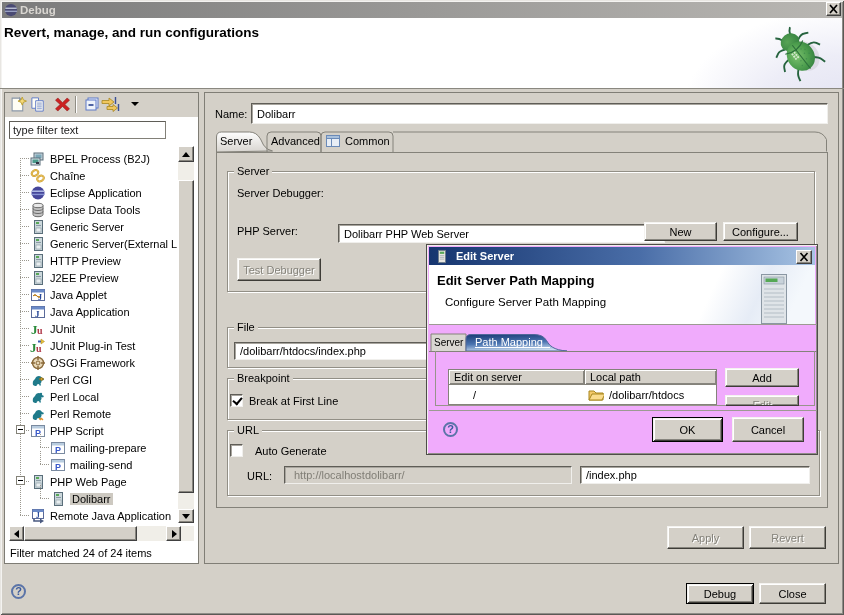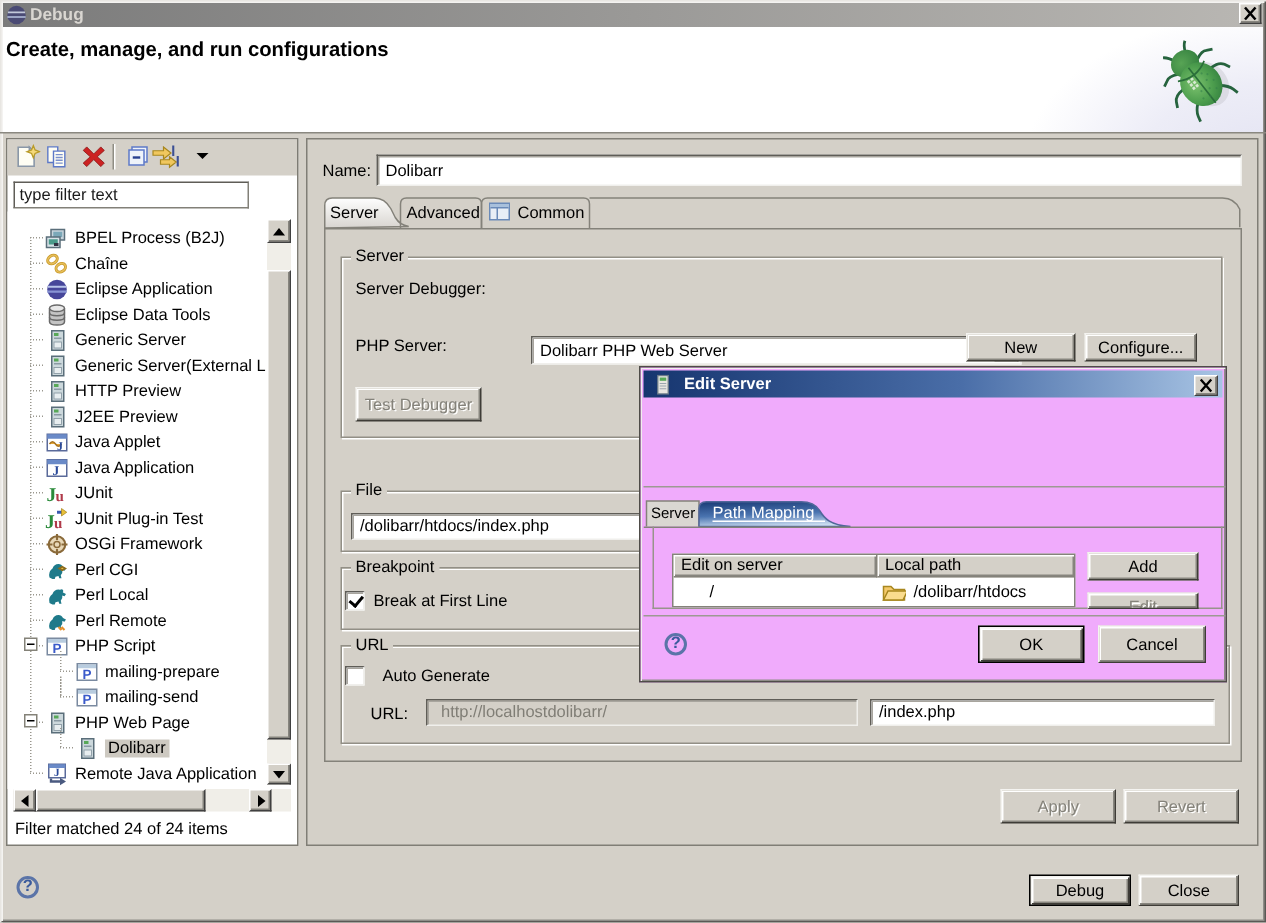--- a/index.html
+++ b/index.html
@@ -115,21 +115,21 @@
   <span class="ttext">Debug</span>
 </div>
 <div id="closebtn">
   <svg width="13" height="12" viewBox="0 0 13 12">
       <path d="M3 2 L10 10 M10 2 L3 10" stroke="#000" stroke-width="1.7"></path>
     </svg>
 </div>
 
 <div id="header">
   <div id="headergrad"></div>
-  <div class="htext">Create, manage, and run configurations</div>
+  <div class="htext">Revert, manage, and run configurations</div>
   <svg width="58" height="61" viewBox="0 0 62 66" style="position:absolute;left:767px;top:4px;">
     <defs>
       <radialGradient id="bugbody" cx="0.38" cy="0.42" r="0.75">
         <stop offset="0" stop-color="#7cc26e"></stop>
           <stop offset="0.55" stop-color="#4d9e4e"></stop>
           <stop offset="1" stop-color="#2e7a3c"></stop>
       </radialGradient>
       <radialGradient id="bughead" cx="0.4" cy="0.4" r="0.8">
         <stop offset="0" stop-color="#58a455"></stop>
           <stop offset="1" stop-color="#2e7a3c"></stop>
@@ -463,21 +463,21 @@
     <path d="M111 7 h12" stroke="#a8c0dc" stroke-width="2"></path>
     <text x="129" y="15" font-size="11" font-family="Liberation Sans">Common</text>
   </svg>
 
   <div id="tabcontent">
 
     <div class="grp" style="left:10px;top:18px;width:588px;height:121px;">
       <div class="gl">Server</div>
       <div class="label" style="left:9px;top:15px;">Server Debugger:</div>
       <div class="label" style="left:9px;top:53px;">PHP Server:</div>
-      <div class="combo" style="left:126px;top:52px;width:327px;height:19px;">
+      <div class="combo" style="left:110px;top:52px;width:327px;height:19px;">
           <span class="ctext">Dolibarr PHP Web Server</span>
           <span class="cbtn"></span>
         </div>
       <div class="btn" style="left:416px;top:50px;width:73px;height:19px;">New</div>
       <div class="btn" style="left:495px;top:50px;width:75px;height:19px;">Configure...</div>
       <div class="btn dis" style="left:9px;top:86px;width:84px;height:23px;">Test Debugger</div>
     </div>
 
     <div class="grp" style="left:10px;top:174px;width:588px;height:41px;">
       <div class="gl">File</div>
@@ -510,20 +510,31 @@
       <rect x="4" y="1" width="8" height="14" fill="#e8e6e0" stroke="#6b7a88"></rect>
       <rect x="5.5" y="2.5" width="5" height="2.5" fill="#58a858"></rect>
       <path d="M5.5 7 h5 M5.5 9 h5 M5.5 11 h5" stroke="#9aa5ae" stroke-width="0.8"></path>
     </svg>
     <span class="dtext">Edit Server</span>
   </div>
   <div id="dlgclose">
     <svg width="14" height="12" viewBox="0 0 14 12">
         <path d="M3.5 2 L10.5 10 M10.5 2 L3.5 10" stroke="#000" stroke-width="1.6"></path>
       </svg>
+  </div>
+  <div id="dlghead">
+    <div id="dlgheadgrad"></div>
+    <div class="d1">Edit Server Path Mapping</div>
+    <div class="d2">Configure Server Path Mapping</div>
+    <svg width="26" height="50" viewBox="0 0 26 50" style="position:absolute;left:332px;top:9px;">
+      <rect x="0.5" y="0.5" width="25" height="49" fill="#dfe4e8" stroke="#8a97a3"></rect>
+      <rect x="3" y="3" width="20" height="7" fill="#c8d2da" stroke="#8a97a3" stroke-width="0.6"></rect>
+      <rect x="4.5" y="4.5" width="12" height="3.5" fill="#55a855"></rect>
+      <path d="M3 15 h20 M3 19 h20 M3 23 h20 M3 27 h20 M3 31 h20 M3 35 h20 M3 39 h20 M3 43 h20" stroke="#b4bec6" stroke-width="1"></path>
+    </svg>
   </div>
   <div class="hline" style="left:2px;top:79px;width:388px;background:#9c9a92;"></div>
 
   <svg width="388" height="21" viewBox="0 0 388 21" style="position:absolute;left:2px;top:86px;">
     <defs>
       <linearGradient id="bluetab" x1="0" y1="0" x2="0.25" y2="1.05">
         <stop offset="0" stop-color="#1a3a75"></stop>
           <stop offset="0.55" stop-color="#4a74b0"></stop>
           <stop offset="1" stop-color="#cadcf0"></stop>
       </linearGradient>

